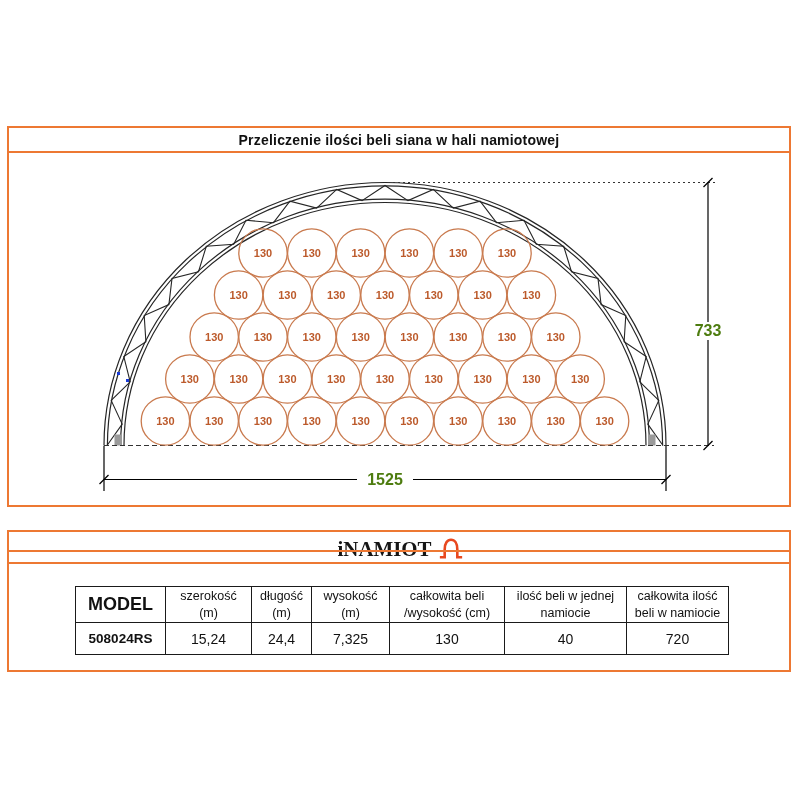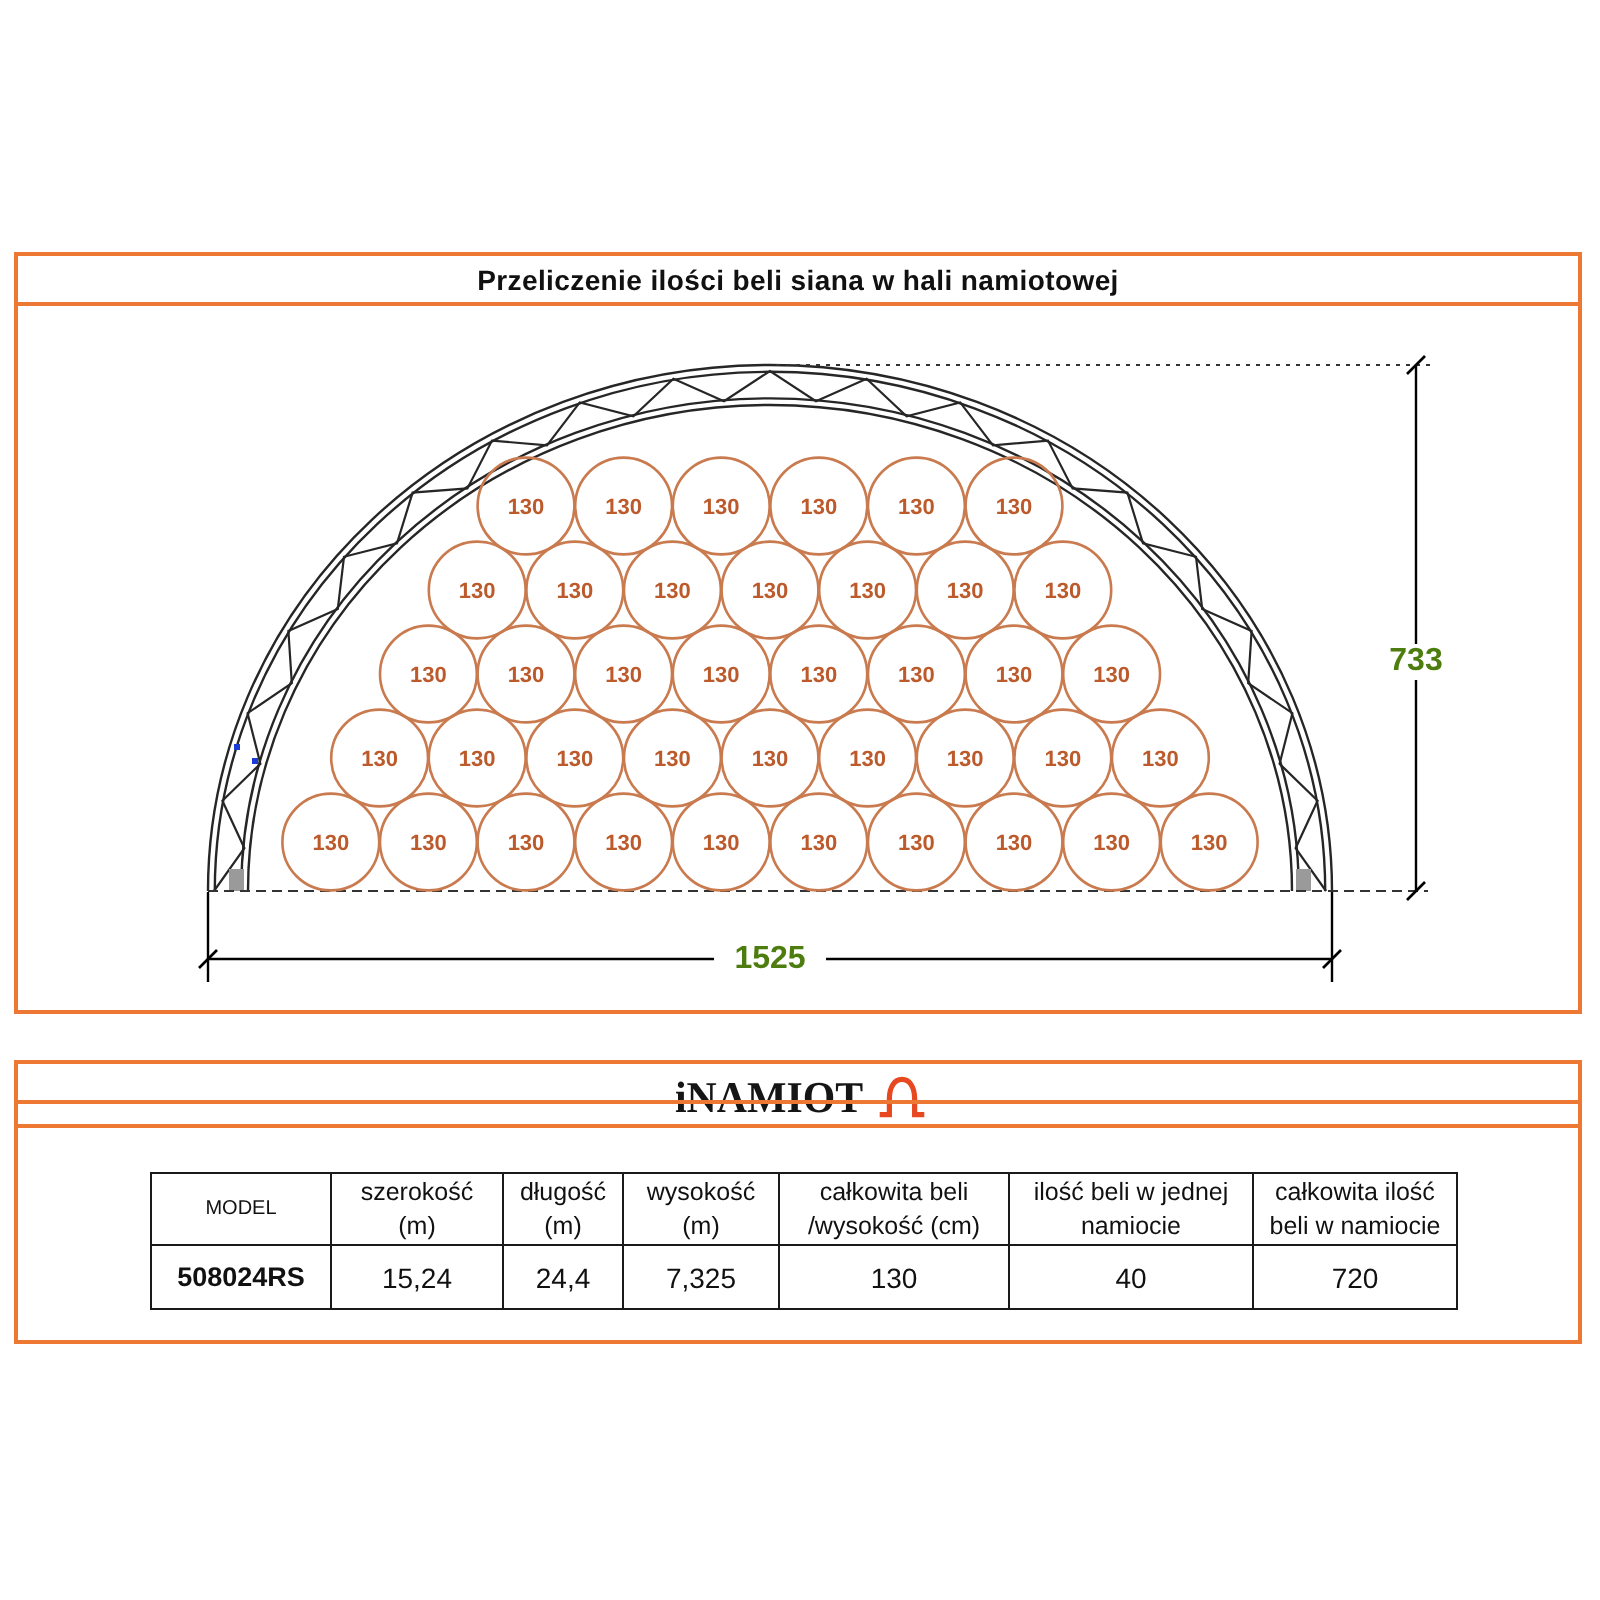--- a/index.html
+++ b/index.html
@@ -23,21 +23,21 @@
   .dim-label { position:absolute; z-index:6; background:#fff; text-align:center;
                font-weight:bold; font-size:16px; color:#4d7c0f; line-height:1; padding:1px 0; }
   #dim-height { left:687px; top:322px; width:42px; }
   #dim-width  { left:357px; top:471px; width:56px; }
 
   #spec-table { position:absolute; left:75px; top:586px; z-index:6;
                 border-collapse:collapse; table-layout:fixed; width:653px; background:#fff; }
   #spec-table td { border:1.5px solid #1a1a1a; text-align:center; vertical-align:middle;
                    overflow:hidden; white-space:nowrap; }
   #spec-table .hrow td { height:36px; font-size:12.5px; line-height:1.3; font-weight:normal; }
-  #spec-table .hrow td.model { font-weight:normal; font-size:10px; }
+  #spec-table .hrow td.model { font-weight:bold; font-size:18px; }
   #spec-table .drow td { height:32px; font-size:14px; }
   #spec-table .drow td.model { font-weight:bold; font-size:13.5px; }
   #spec-table .l2 { display:block; }
 </style>
 </head>
 <body>
 
 <div class="obox" id="title-bar">
   <span class="t">Przeliczenie ilości beli siana w hali namiotowej</span>
 </div>

